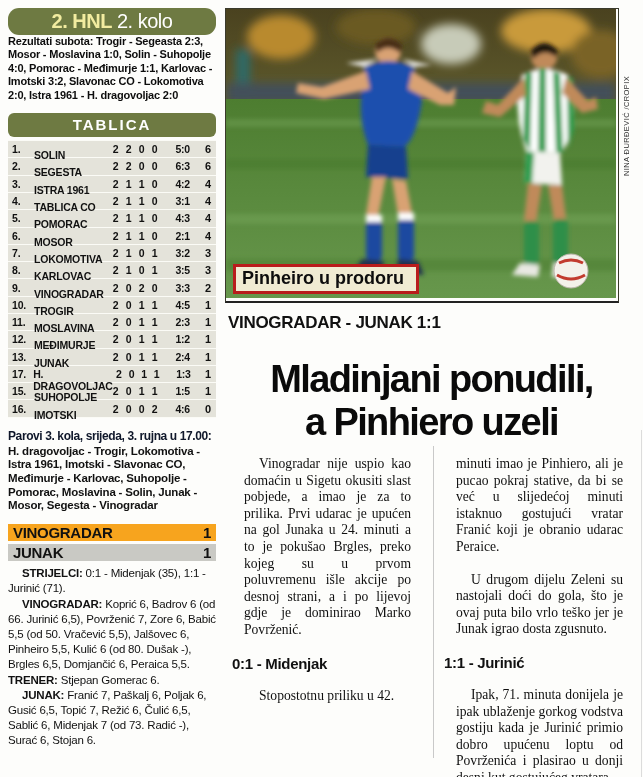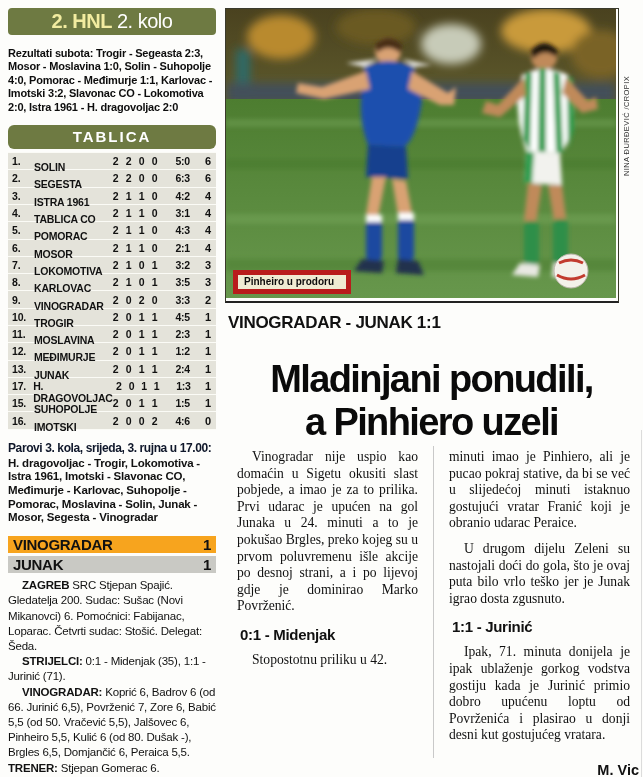--- a/index.html
+++ b/index.html
@@ -3,27 +3,27 @@
 <meta charset="utf-8">
 <style>
   html,body{margin:0;padding:0;}
   body{
     width:643px;height:777px;position:relative;background:#fdfdfb;
     font-family:"Liberation Sans",sans-serif;color:#111;overflow:hidden;
   }
   
   .left-col{position:absolute;left:8px;top:8px;width:208px;}
   .masthead{
-    background:#6e7a42;border-radius:4px;height:27px;line-height:27px;
+    background:#6e7a42;border-radius:11px;height:27px;line-height:27px;
     text-align:center;font-size:20px;letter-spacing:-0.5px;white-space:nowrap;
   }
   .masthead .league{color:#f2eca0;font-weight:800;}
   .masthead .round{color:#ffffff;font-weight:400;margin-left:5px;}
   .results{
-    margin-top:12px;font-size:11px;font-weight:700;line-height:13.4px;
+    margin-top:0;font-size:11px;font-weight:700;line-height:13.4px;
     letter-spacing:-0.2px;text-align:left;color:#0d0d0d;
   }
   .tablica-bar{
     margin-top:4px;background:#6e7a42;border-radius:6px;text-align:center;
     color:#fff;font-weight:800;font-size:15px;letter-spacing:2px;padding:3px 12px 4px;
   }
   .ltable{margin-top:3px;background:#e4e3da;border-top:1px solid #fbfbf6;}
   .trow{display:flex;align-items:center;height:16.3px;border-bottom:1px solid #fbfbf6;
         font-size:10.5px;font-weight:700;letter-spacing:-0.2px;}
   .trow .pos{width:22px;padding-left:4px;}
@@ -39,37 +39,37 @@
   .score-row.home{background:#f7a41e;}
   .score-row.away{background:#c9c9c4;}
   .match-info{margin-top:5px;font-size:11.5px;line-height:15.2px;letter-spacing:-0.2px;}
   .mi-block{margin:0;}
   .mi-block.indent{text-indent:14px;}
   .mi-block .lead{font-weight:800;}
   
   .photo{position:absolute;left:225px;top:8px;width:392px;height:292px;
          border:1px solid #3a3a2c;border-bottom:2px solid #222;}
   .photo svg{display:block;}
-  .caption{position:absolute;left:7px;bottom:7px;background:#f0ebd2;border:5px solid #b91c1c;
-           padding:1px 12px 2px 6px;font-size:10px;font-weight:800;color:#0d0d0d;}
+  .caption{position:absolute;left:7px;bottom:7px;background:#f0ebd2;border:3px solid #b91c1c;
+           padding:1px 12px 2px 6px;font-size:18px;font-weight:800;color:#0d0d0d;}
   .credit{position:absolute;left:622px;top:4px;height:172px;width:15px;
           font-size:7.5px;color:#333;letter-spacing:0.4px;
           writing-mode:vertical-rl;transform:rotate(180deg);white-space:nowrap;}
   
   .kicker{position:absolute;left:228px;top:313px;font-size:17px;font-weight:800;letter-spacing:-0.3px;}
   .headline{position:absolute;left:220px;top:333px;width:423px;text-align:center;
             font-size:38px;line-height:43px;font-weight:800;letter-spacing:-1.6px;color:#0a0a0a;}
   .acol{position:absolute;top:440px;width:199px;}
   .acol.c1{left:228px;}
   .acol.c2{left:440px;}
   .acol p{font-family:"Liberation Serif",serif;font-size:13.6px;line-height:16.6px;
-          text-align:justify;margin:9px;color:#101010;}
+          text-align:justify;margin:16px;color:#101010;}
   .acol p.ind{text-indent:15px;}
   .acol h3{font-family:"Liberation Sans",sans-serif;font-size:15px;font-weight:800;
-           letter-spacing:-0.3px;margin:11px 12px 3px;}
+           letter-spacing:-0.3px;margin:11px 4px 3px;}
   .acol .byline{font-family:"Liberation Sans",sans-serif;text-align:right;font-weight:800;
                 font-size:14.5px;margin-top:18px;}
   .col-rule{position:absolute;left:433px;top:446px;width:1px;height:312px;background:#c9c9c9;}
   .right-rule{position:absolute;left:641px;top:430px;width:1px;height:347px;background:#dcdcdc;}
 </style>
 </head>
 <body>
 
 <div class="left-col">
 
@@ -254,21 +254,20 @@
       <span>VINOGRADAR</span>
       <span>1</span>
     </div>
     <div class="score-row away">
       <span>JUNAK</span>
       <span>1</span>
     </div>
   </div>
 
   <div class="match-info">
-      <p class="mi-block indent"><span class="lead">ZAGREB</span> SRC Stjepan Spajić. Gledatelja 200. Sudac: Sušac (Novi Mikanovci) 6. Pomoćnici: Fabijanac, Loparac. Četvrti sudac: Stošić. Delegat: Šeda.</p>
       <p class="mi-block indent"><span class="lead">STRIJELCI:</span> 0:1 - Midenjak (35), 1:1 - Jurinić (71).</p>
       <p class="mi-block indent"><span class="lead">VINOGRADAR:</span> Koprić 6, Badrov 6 (od 66. Jurinić 6,5), Povrženić 7, Zore 6, Babić 5,5 (od 50. Vračević 5,5), Jalšovec 6, Pinheiro 5,5, Kulić 6 (od 80. Dušak -), Brgles 6,5, Domjančić 6, Peraica 5,5.</p>
       <p class="mi-block"><span class="lead">TRENER:</span> Stjepan Gomerac 6.</p>
       <p class="mi-block indent"><span class="lead">JUNAK:</span> Franić 7, Paškalj 6, Poljak 6, Gusić 6,5, Topić 7, Režić 6, Čulić 6,5, Sablić 6,  Midenjak 7 (od 73. Radić -), Surać 6, Stojan 6.</p>
     </div>
 </div>
 
 <div class="photo">
   <svg width="390" height="289" viewBox="0 0 390 289">
     <defs>

